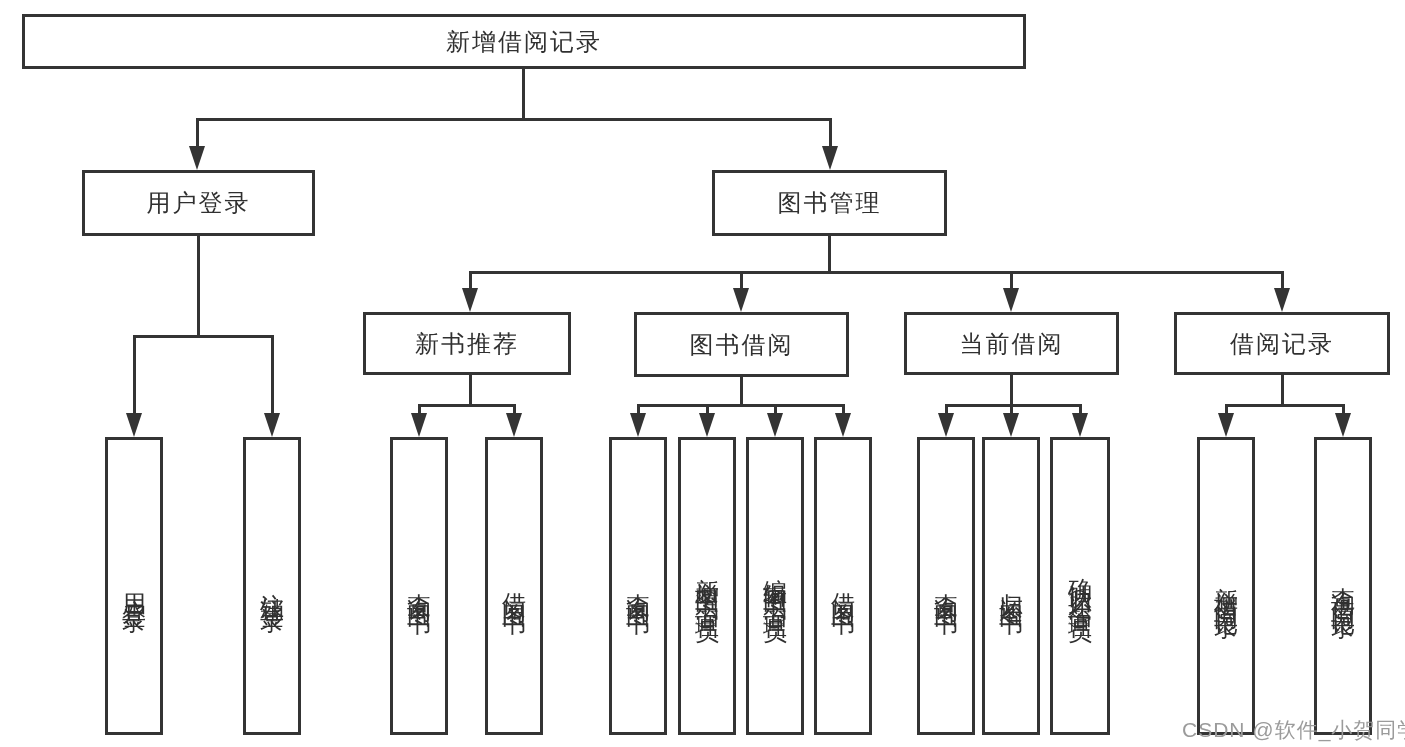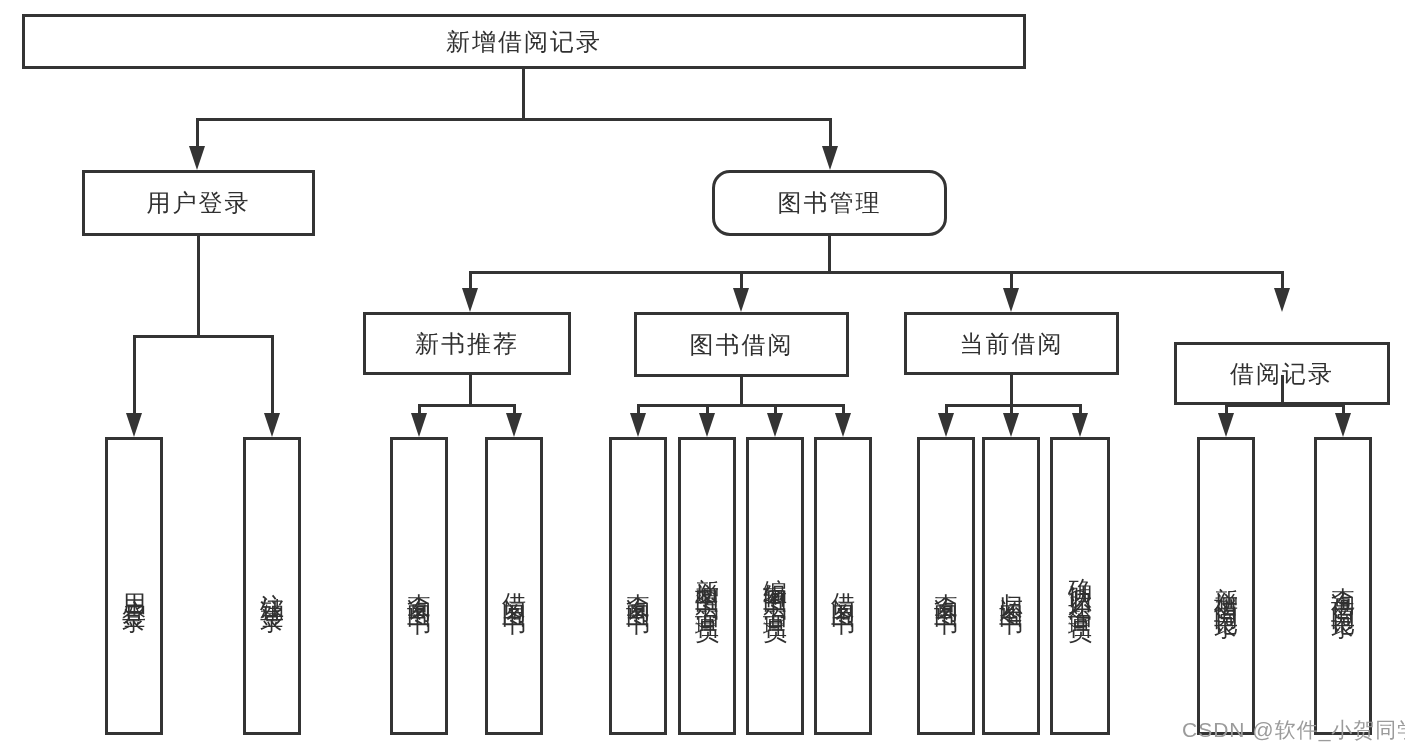--- a/index.html
+++ b/index.html
@@ -60,29 +60,29 @@
 </style>
 </head>
 <body>
 
 <div id="stage">
 
   <div class="node" style="left:22px;top:14px;width:1004px;height:55px;">新增借阅记录</div>
 
   <div class="node" style="left:82px;top:170px;width:233px;height:66px;">用户登录</div>
 
-  <div class="node" style="left:712px;top:170px;width:235px;height:66px;border-radius:18px;">图书管理</div>
+  <div class="node" style="left:712px;top:170px;width:235px;height:66px;">图书管理</div>
 
   <div class="node" style="left:363px;top:312px;width:208px;height:63px;">新书推荐</div>
 
   <div class="node" style="left:634px;top:312px;width:215px;height:65px;">图书借阅</div>
 
   <div class="node" style="left:904px;top:312px;width:215px;height:63px;font-family:Liberation Mono, monospace;">当前借阅</div>
 
-  <div class="node" style="left:1174px;top:312px;width:216px;height:63px;margin-top:30px;">借阅记录</div>
+  <div class="node" style="left:1174px;top:312px;width:216px;height:63px;">借阅记录</div>
 
   <div class="vnode" style="left:105px;top:437px;width:58px;height:298px;">
     <span class="vtext">用户登录</span>
   </div>
 
   <div class="vnode" style="left:243px;top:437px;width:58px;height:298px;">
     <span class="vtext">注销登录</span>
   </div>
 
   <div class="vnode" style="left:390px;top:437px;width:58px;height:298px;">

